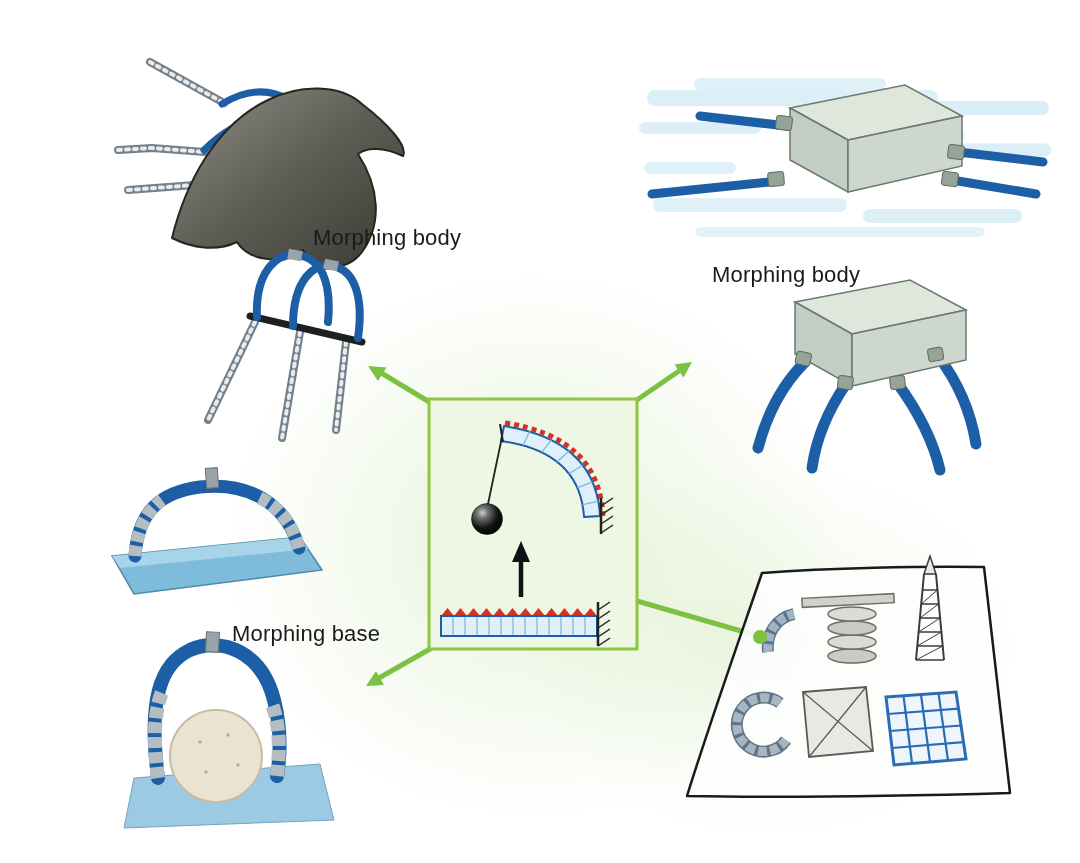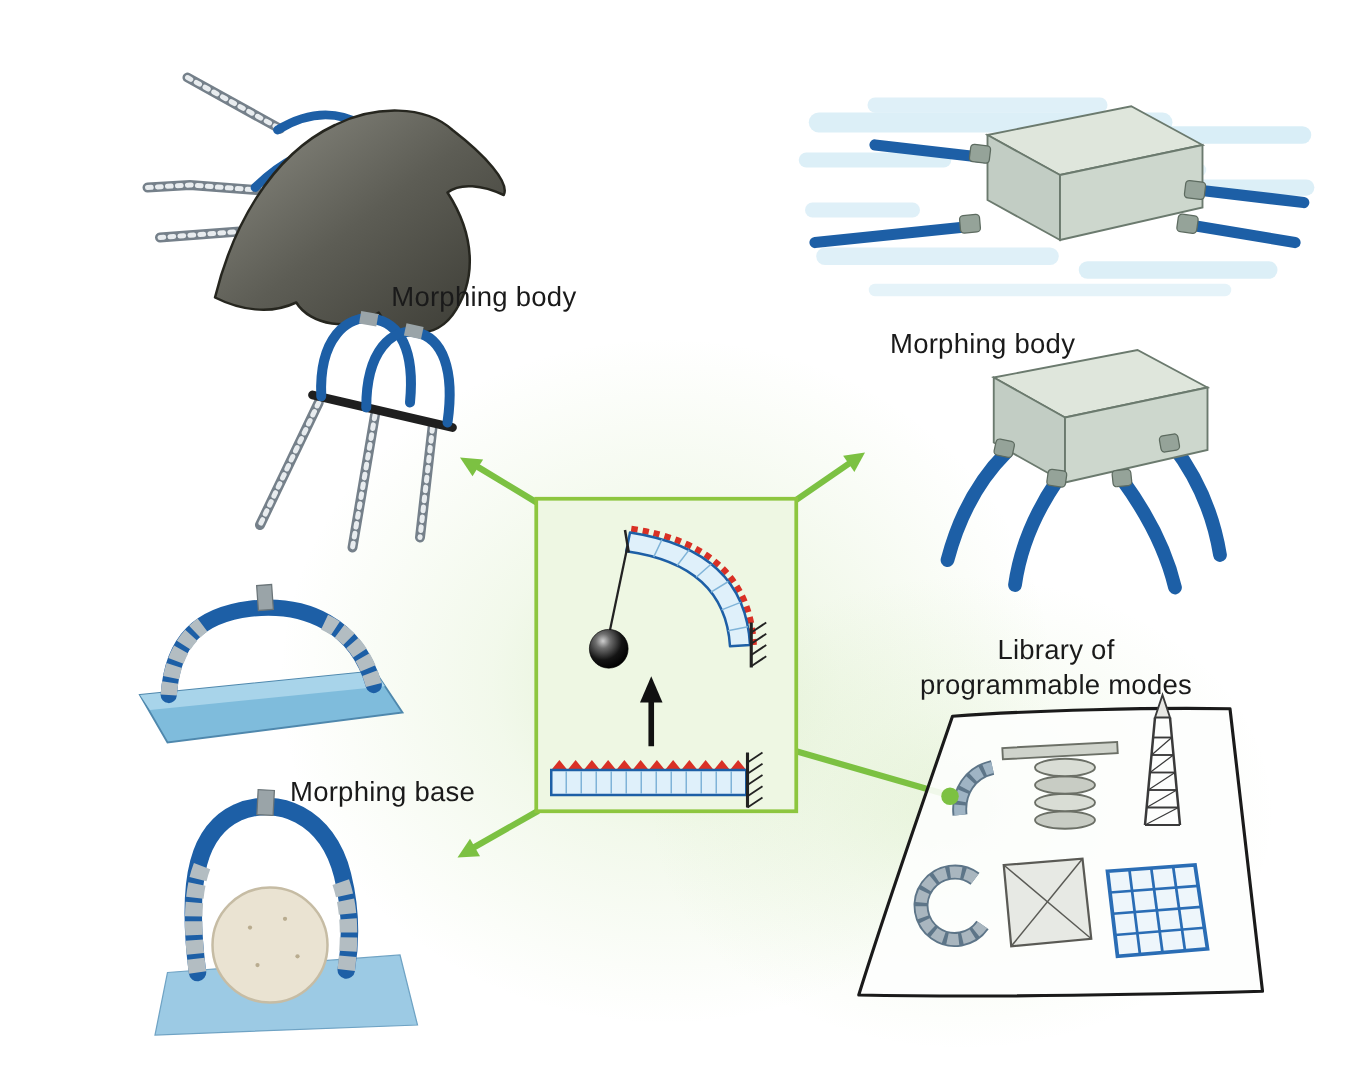--- a/index.html
+++ b/index.html
@@ -4,21 +4,21 @@
 <style>
   * { box-sizing: border-box; }
   html, body { margin:0; padding:0; background:#ffffff; }
   .canvas {
     position:relative; width:1080px; height:863px; overflow:hidden;
     background:#ffffff; font-family:"Liberation Sans", sans-serif;
   }
   .art { position:absolute; left:0; top:0; }
   .label {
     position:absolute; color:#1a1a1a; font-size:22px; letter-spacing:.2px;
-    white-space:nowrap; line-height:28px;text-align:center;
+    white-space:nowrap; line-height:28px;
   }
   .caption {
     position:absolute; font-size:22px; font-weight:bold; color:#111;
     line-height:31px; white-space:nowrap;
   }
   .caption .red  { color: var(--red-accent, #e8192c); }
   .caption .blue { color: var(--locking-blue, #29abe2); }
 </style>
 </head>
 <body>
@@ -294,19 +294,15 @@
     </g>
   </g>
 </svg>
 
 <div class="label" style="left:313px; top:224px;">Morphing body</div>
 
 <div class="label" style="left:712px; top:261px;">Morphing body</div>
 
 <div class="label" style="left:232px; top:620px;">Morphing base</div>
 
-<div class="label" style="left:736px; top:506px;">
-  <div>Library of</div>
-  <div>programmable modes</div>
+
+
 </div>
 
-
-</div>
-
 </body></html>

